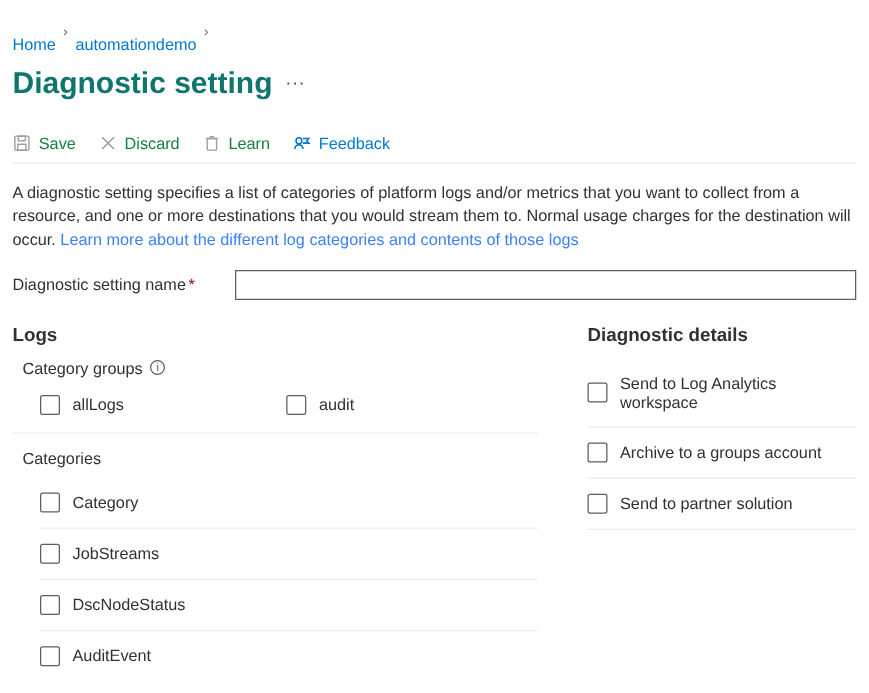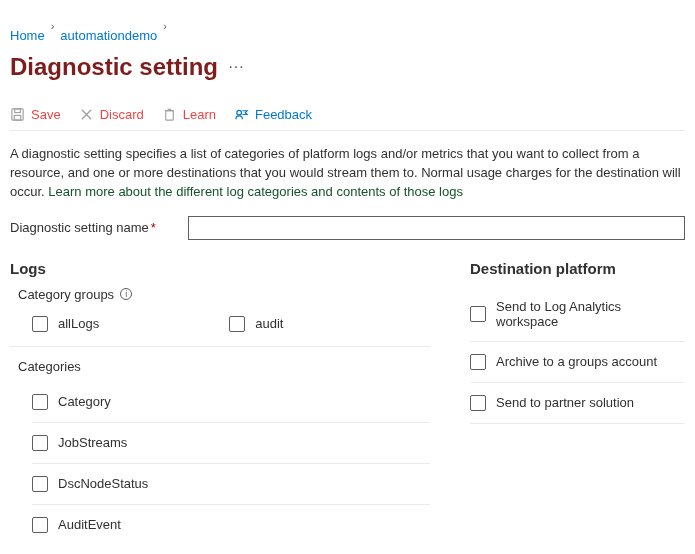--- a/index.html
+++ b/index.html
@@ -14,47 +14,47 @@
   .breadcrumb {
     display: flex;
     align-items: center;
     gap: 6px;
     font-size: 13px;
     margin-bottom: 10px;
   }
   .breadcrumb a { color: #0078d4; text-decoration: none; cursor: pointer; margin-top: 20px; }
   .breadcrumb .chevron { color: #605e5c; font-size: 11px; }
   .page-title-row { display: flex; align-items: center; gap: 10px; margin-bottom: 18px; }
-  .page-title { font-size: 24px; font-weight: 600; color: #7f1d1d; }
+  .page-title { font-size: 24px; font-weight: 600; color: #0f766e; }
   .ellipsis-btn { color: #605e5c; font-size: 16px; cursor: pointer; }
   .toolbar {
     display: flex;
     align-items: center;
     gap: 18px;
     padding: 8px 0;
     border-bottom: 1px solid #edebe9;
     margin-bottom: 14px;
   }
   .toolbar-btn {
     display: flex;
     align-items: center;
     gap: 6px;
-    color: #ef4444;
+    color: #15803d;
     font-size: 13px;
     cursor: pointer;
   }
   .toolbar-btn.active { color: #0078d4; justify-content: space-between; }
   .toolbar-btn svg { width: 15px; height: 15px; }
   .description {
     font-size: 13px;
     color: #323130;
     line-height: 1.45;
     margin-bottom: 14px;
   }
-  .description a { color: #14532d; text-decoration: none; cursor: pointer; }
+  .description a { color: #3b82f6; text-decoration: none; cursor: pointer; }
   .field-row {
     display: flex;
     align-items: center;
     gap: 32px;
     margin-bottom: 20px;
   }
   .field-label { font-size: 13px; color: #323130; }
   .required { color: #a80000; margin-left: 2px; }
   .text-input {
     flex: 1;
@@ -212,21 +212,21 @@
       </div>
     </div>
 
     <div class="metrics-section">
       <div class="section-title">Metrics</div>
 
     </div>
   </div>
 
   <div class="col-right">
-    <div class="section-title">Destination platform</div>
+    <div class="section-title">Diagnostic details</div>
     <div class="dest-row">
       <div class="checkbox"></div>
       <span>Send to Log Analytics workspace</span>
     </div>
     <div class="dest-row">
       <div class="checkbox"></div>
       <span>Archive to a groups account</span>
     </div>
     <div class="dest-row">
       <div class="checkbox"></div>

